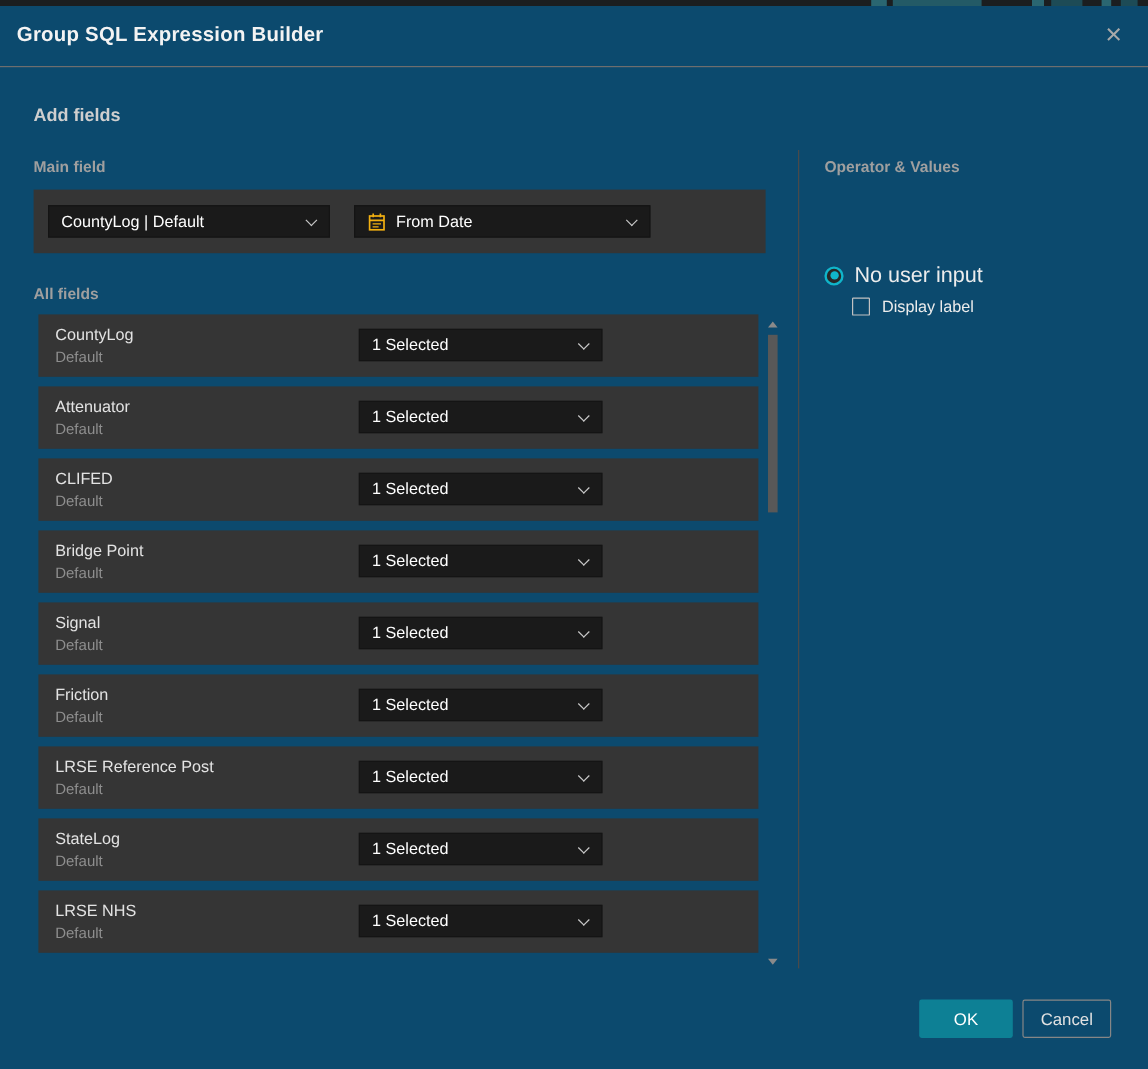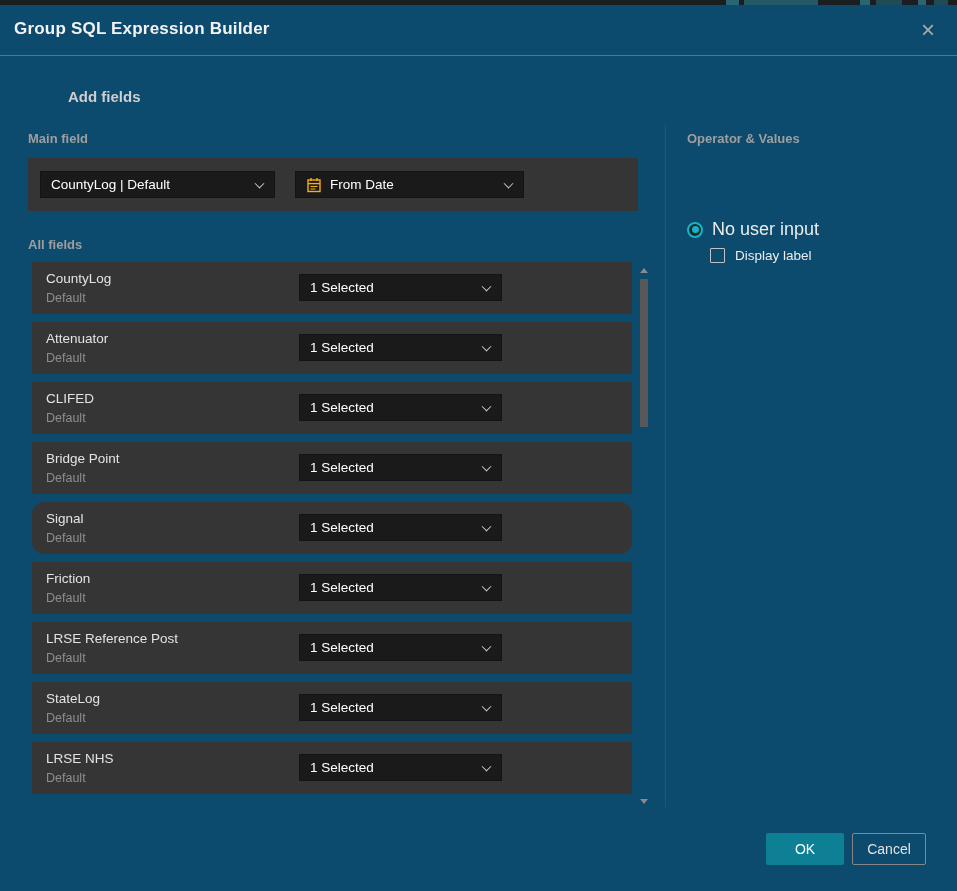--- a/index.html
+++ b/index.html
@@ -98,30 +98,30 @@
 </div>
 
 <div id="dialog">
 
   <div id="title-bar">
     <div id="dialog-title">Group SQL Expression Builder</div>
     <div id="close-btn">×</div>
   </div>
   <div id="title-divider"></div>
 
-  <div class="h-section" style="left:28px; top:83px;margin-left:40px;">Add fields</div>
+  <div class="h-section" style="left:28px; top:83px;">Add fields</div>
 
   <div class="h-sub" style="left:28px; top:126px;">Main field</div>
 
   <div id="main-field-panel">
     <div class="selectbox" style="left:12px; top:13px; width:235px;">
       <span>CountyLog | Default</span>
       <span class="chev"></span>
     </div>
-    <div class="selectbox" style="left:267px; top:13px; width:229px;">
+    <div class="selectbox" style="left:267px; top:13px; width:247px;">
       <svg class="cal-icon" width="16" height="16" viewBox="0 0 16 16">
         <rect x="2" y="3" width="12" height="11.5" fill="none" stroke="#f2b011" stroke-width="1.4"></rect>
         <line x1="2" y1="6.6" x2="14" y2="6.6" stroke="#f2b011" stroke-width="1.4"></line>
         <line x1="5" y1="1" x2="5" y2="4" stroke="#f2b011" stroke-width="1.4"></line>
         <line x1="11" y1="1" x2="11" y2="4" stroke="#f2b011" stroke-width="1.4"></line>
         <line x1="4.5" y1="9.5" x2="11.5" y2="9.5" stroke="#f2b011" stroke-width="1.1"></line>
         <line x1="4.5" y1="12" x2="9.5" y2="12" stroke="#f2b011" stroke-width="1.1"></line>
       </svg>
       <span>From Date</span>
       <span class="chev"></span>
@@ -156,21 +156,21 @@
         </div>
       </div>
       <div class="field-row" style="top: 180px;">
         <div class="field-name">Bridge Point</div>
         <div class="field-sub">Default</div>
         <div class="selectbox row-select">
           <span>1 Selected</span>
           <span class="chev"></span>
         </div>
       </div>
-      <div class="field-row" style="top: 240px; border-radius: 12px;">
+      <div class="field-row" style="top: 240px;">
         <div class="field-name">Signal</div>
         <div class="field-sub">Default</div>
         <div class="selectbox row-select">
           <span>1 Selected</span>
           <span class="chev"></span>
         </div>
       </div>
       <div class="field-row" style="top: 300px;">
         <div class="field-name">Friction</div>
         <div class="field-sub">Default</div>

